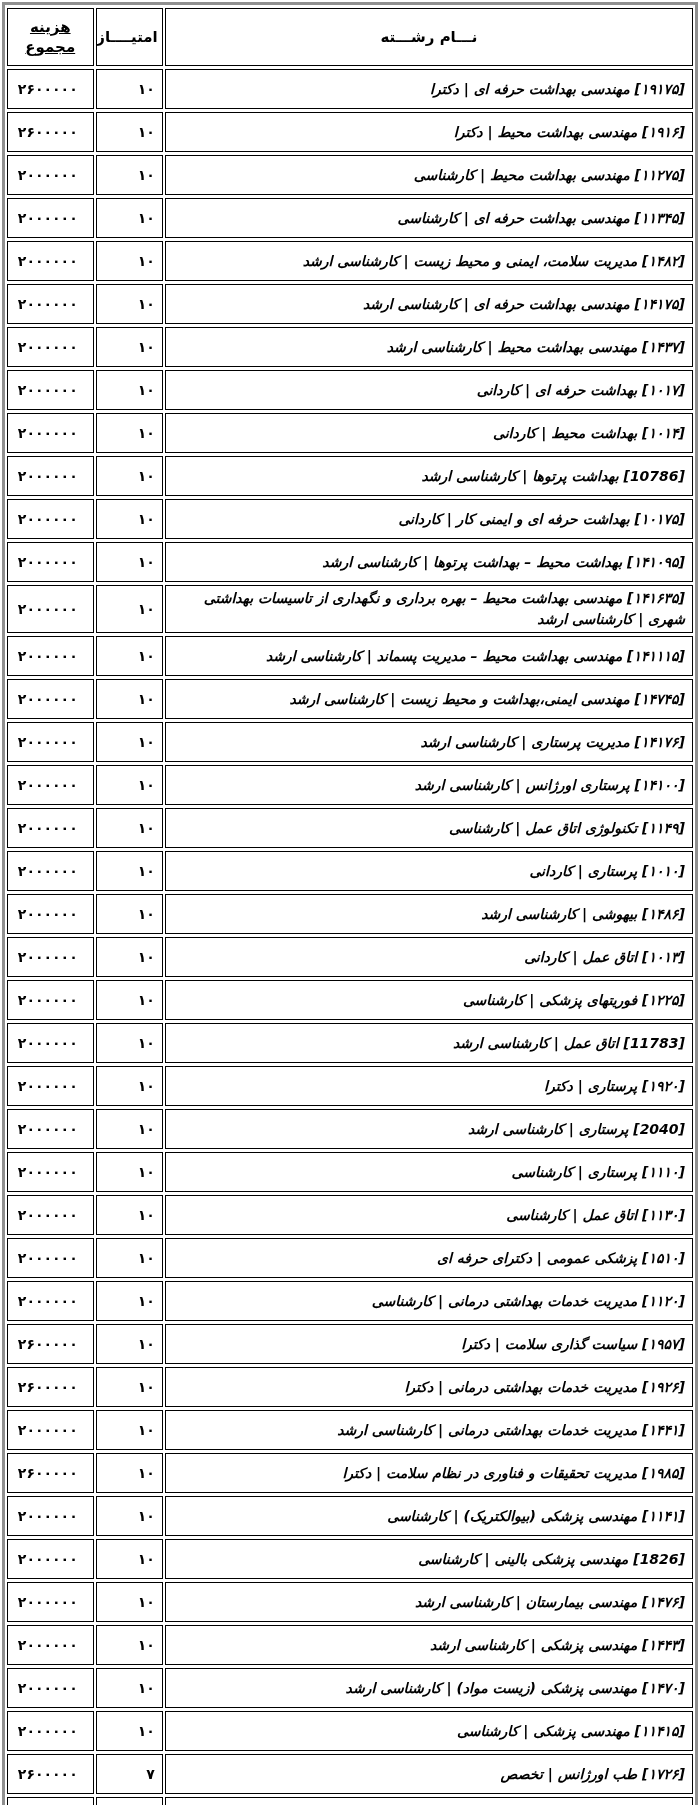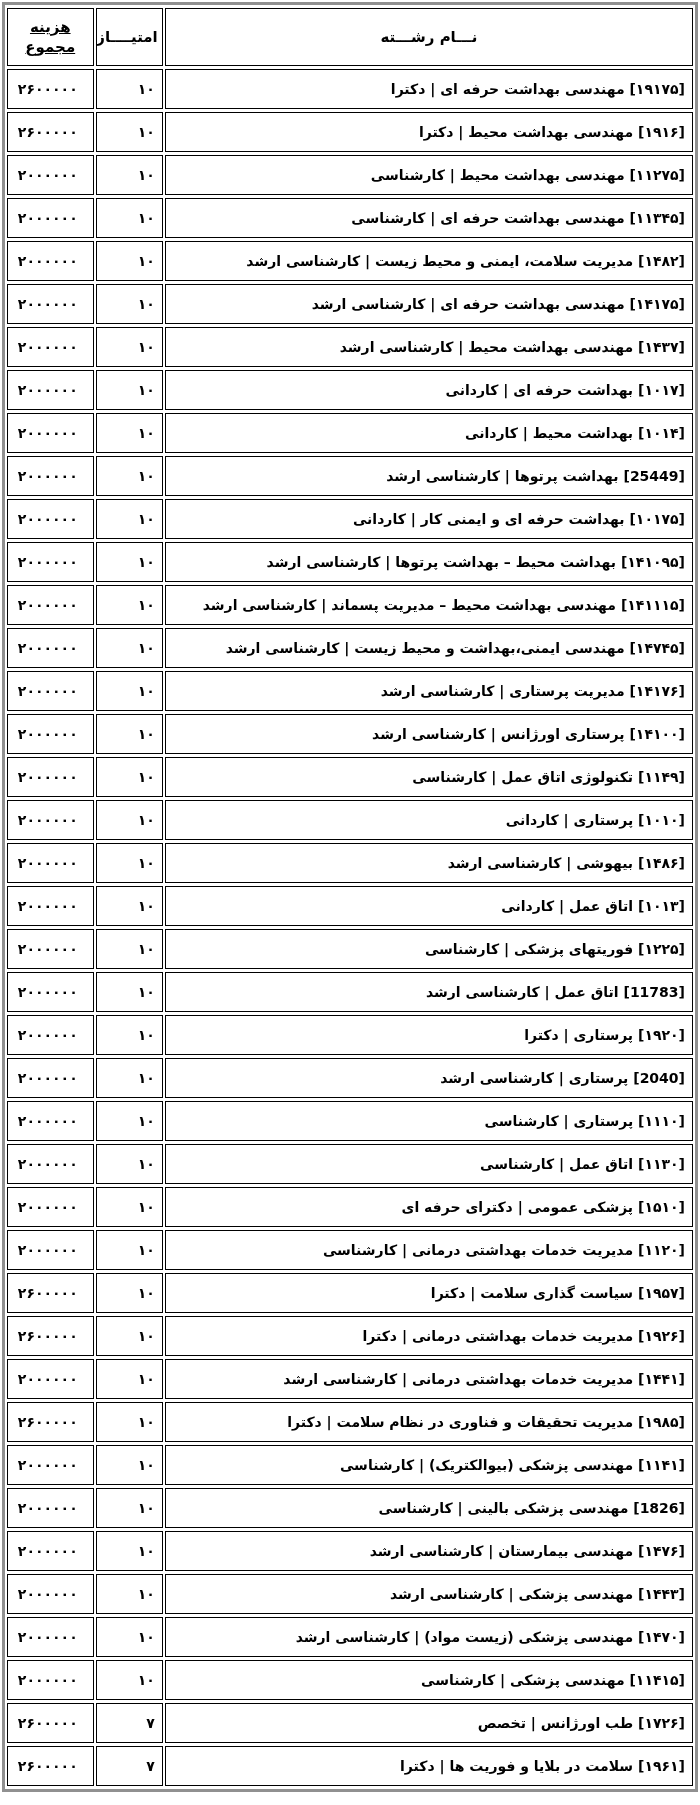--- a/index.html
+++ b/index.html
@@ -45,21 +45,21 @@
     padding: 2px 4px;
   }
   th.h-cost { white-space: pre-line; line-height: 1.35; text-decoration: underline; }
   th.h-score { letter-spacing: 0.5px; margin-top: 40px; }
   td {
     height: 34px;
     font-size: 14px;
     padding: 2px 7px 2px 4px;
     line-height: 1.5;
   }
-  td.c-name  { text-align: right; }
+  td.c-name  { text-align: right; font-style: italic; }
   td.c-score { text-align: right; padding-left: 2px; }
   td.c-cost  { text-align: center; padding-left: 2px; }
 </style>
 </head>
 <body>
 
 <div class="page">
   <table class="tbl" dir="rtl">
     <colgroup>
       <col class="c-name">
@@ -114,31 +114,36 @@
     <td class="c-name">[۱۰۱۷] بهداشت حرفه ای | کاردانی</td>
     <td class="c-score">۱۰</td>
     <td class="c-cost">۲۰۰۰۰۰۰</td>
   </tr>
         <tr>
     <td class="c-name">[۱۰۱۴] بهداشت محیط | کاردانی</td>
     <td class="c-score">۱۰</td>
     <td class="c-cost">۲۰۰۰۰۰۰</td>
   </tr>
         <tr>
-    <td class="c-name">[25449] بهداشت پرتوها | کارشناسی ارشد</td>
+    <td class="c-name">[10786] بهداشت پرتوها | کارشناسی ارشد</td>
     <td class="c-score">۱۰</td>
     <td class="c-cost">۲۰۰۰۰۰۰</td>
   </tr>
         <tr>
     <td class="c-name">[۱۰۱۷۵] بهداشت حرفه ای و ایمنی کار | کاردانی</td>
     <td class="c-score">۱۰</td>
     <td class="c-cost">۲۰۰۰۰۰۰</td>
   </tr>
         <tr>
     <td class="c-name">[۱۴۱۰۹۵] بهداشت محیط – بهداشت پرتوها | کارشناسی ارشد</td>
+    <td class="c-score">۱۰</td>
+    <td class="c-cost">۲۰۰۰۰۰۰</td>
+  </tr>
+        <tr>
+    <td class="c-name">[۱۴۱۶۳۵] مهندسی بهداشت محیط – بهره برداری و نگهداری از تاسیسات بهداشتی شهری | کارشناسی ارشد</td>
     <td class="c-score">۱۰</td>
     <td class="c-cost">۲۰۰۰۰۰۰</td>
   </tr>
         <tr>
     <td class="c-name">[۱۴۱۱۱۵] مهندسی بهداشت محیط – مدیریت پسماند | کارشناسی ارشد</td>
     <td class="c-score">۱۰</td>
     <td class="c-cost">۲۰۰۰۰۰۰</td>
   </tr>
         <tr>
     <td class="c-name">[۱۴۷۴۵] مهندسی ایمنی،بهداشت و محیط زیست | کارشناسی ارشد</td>

